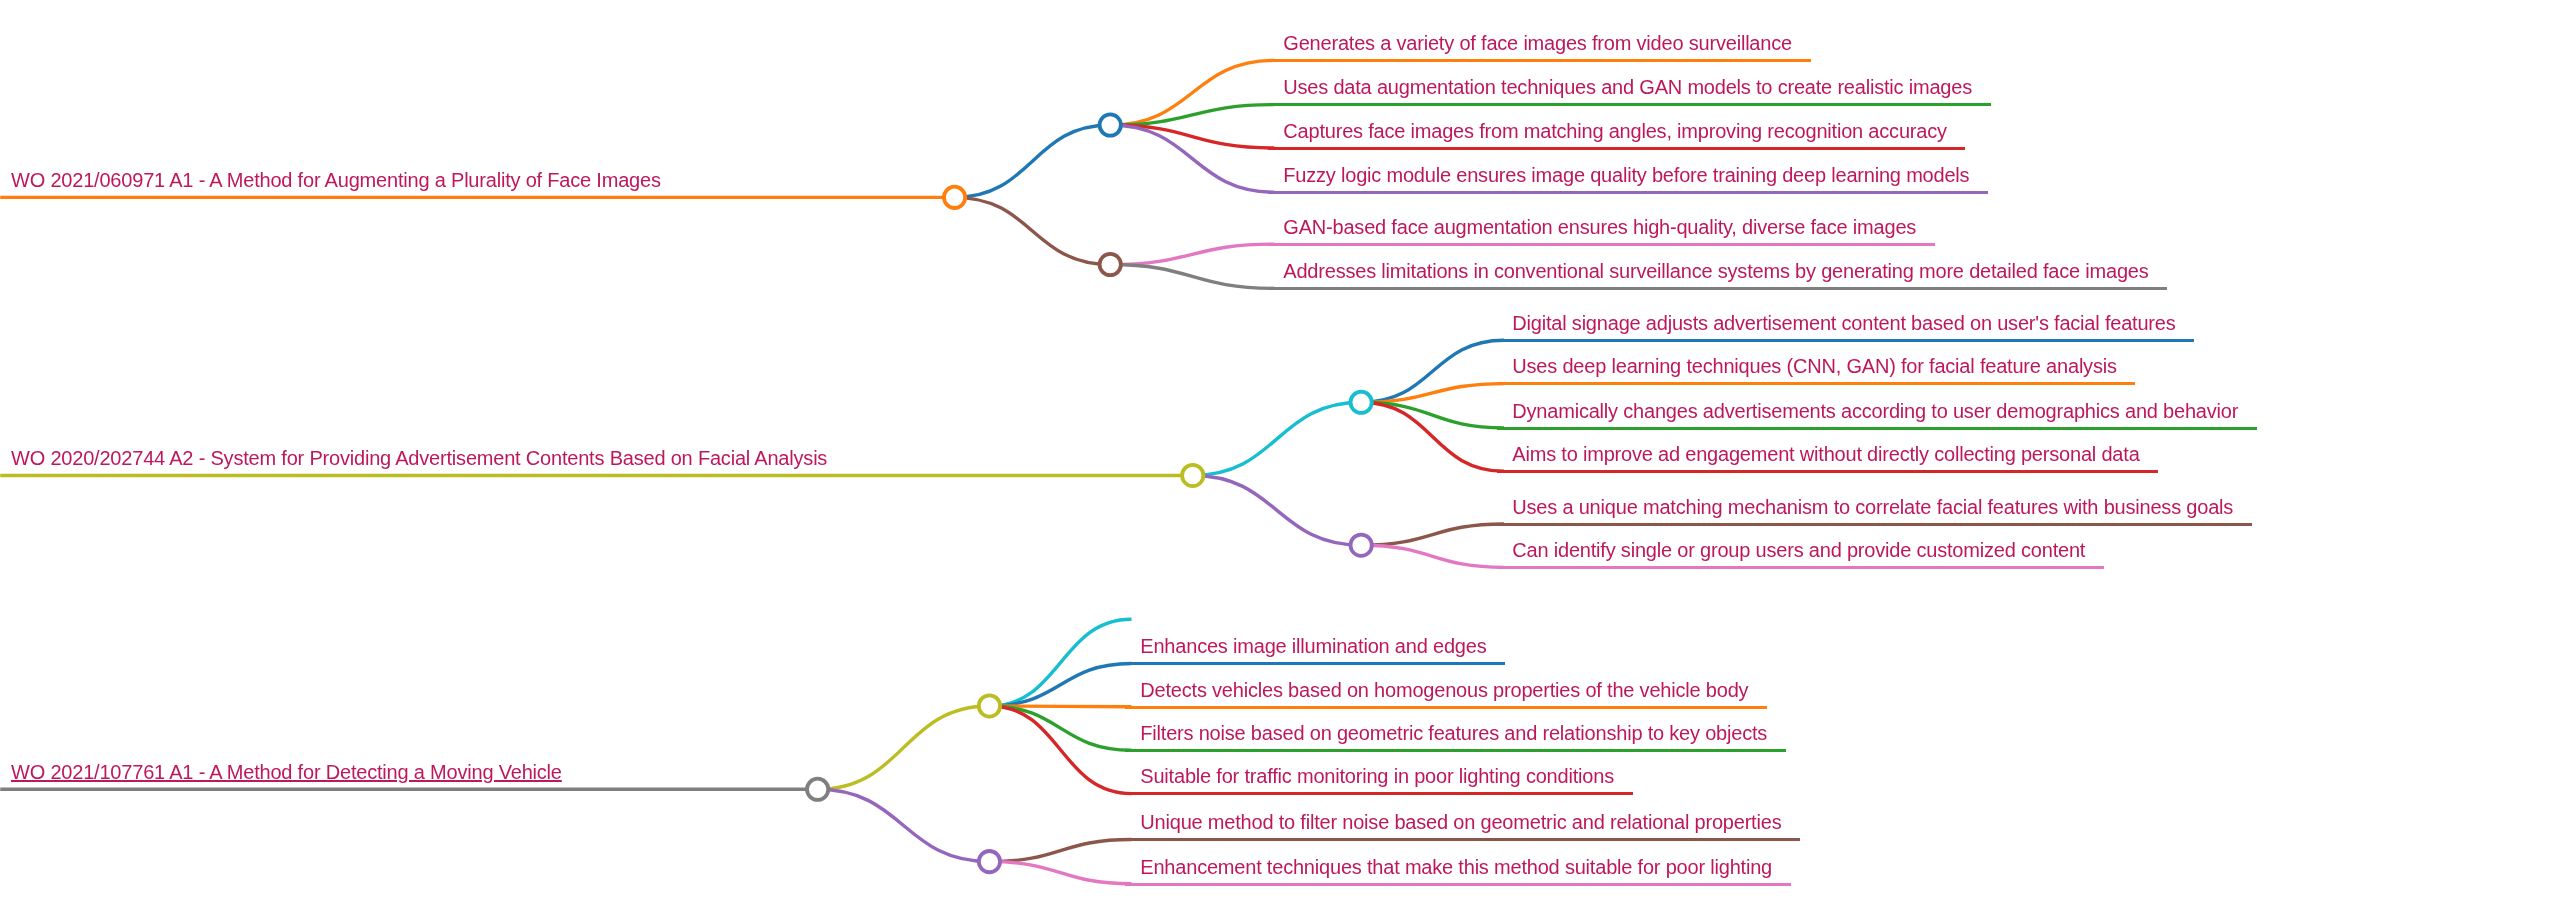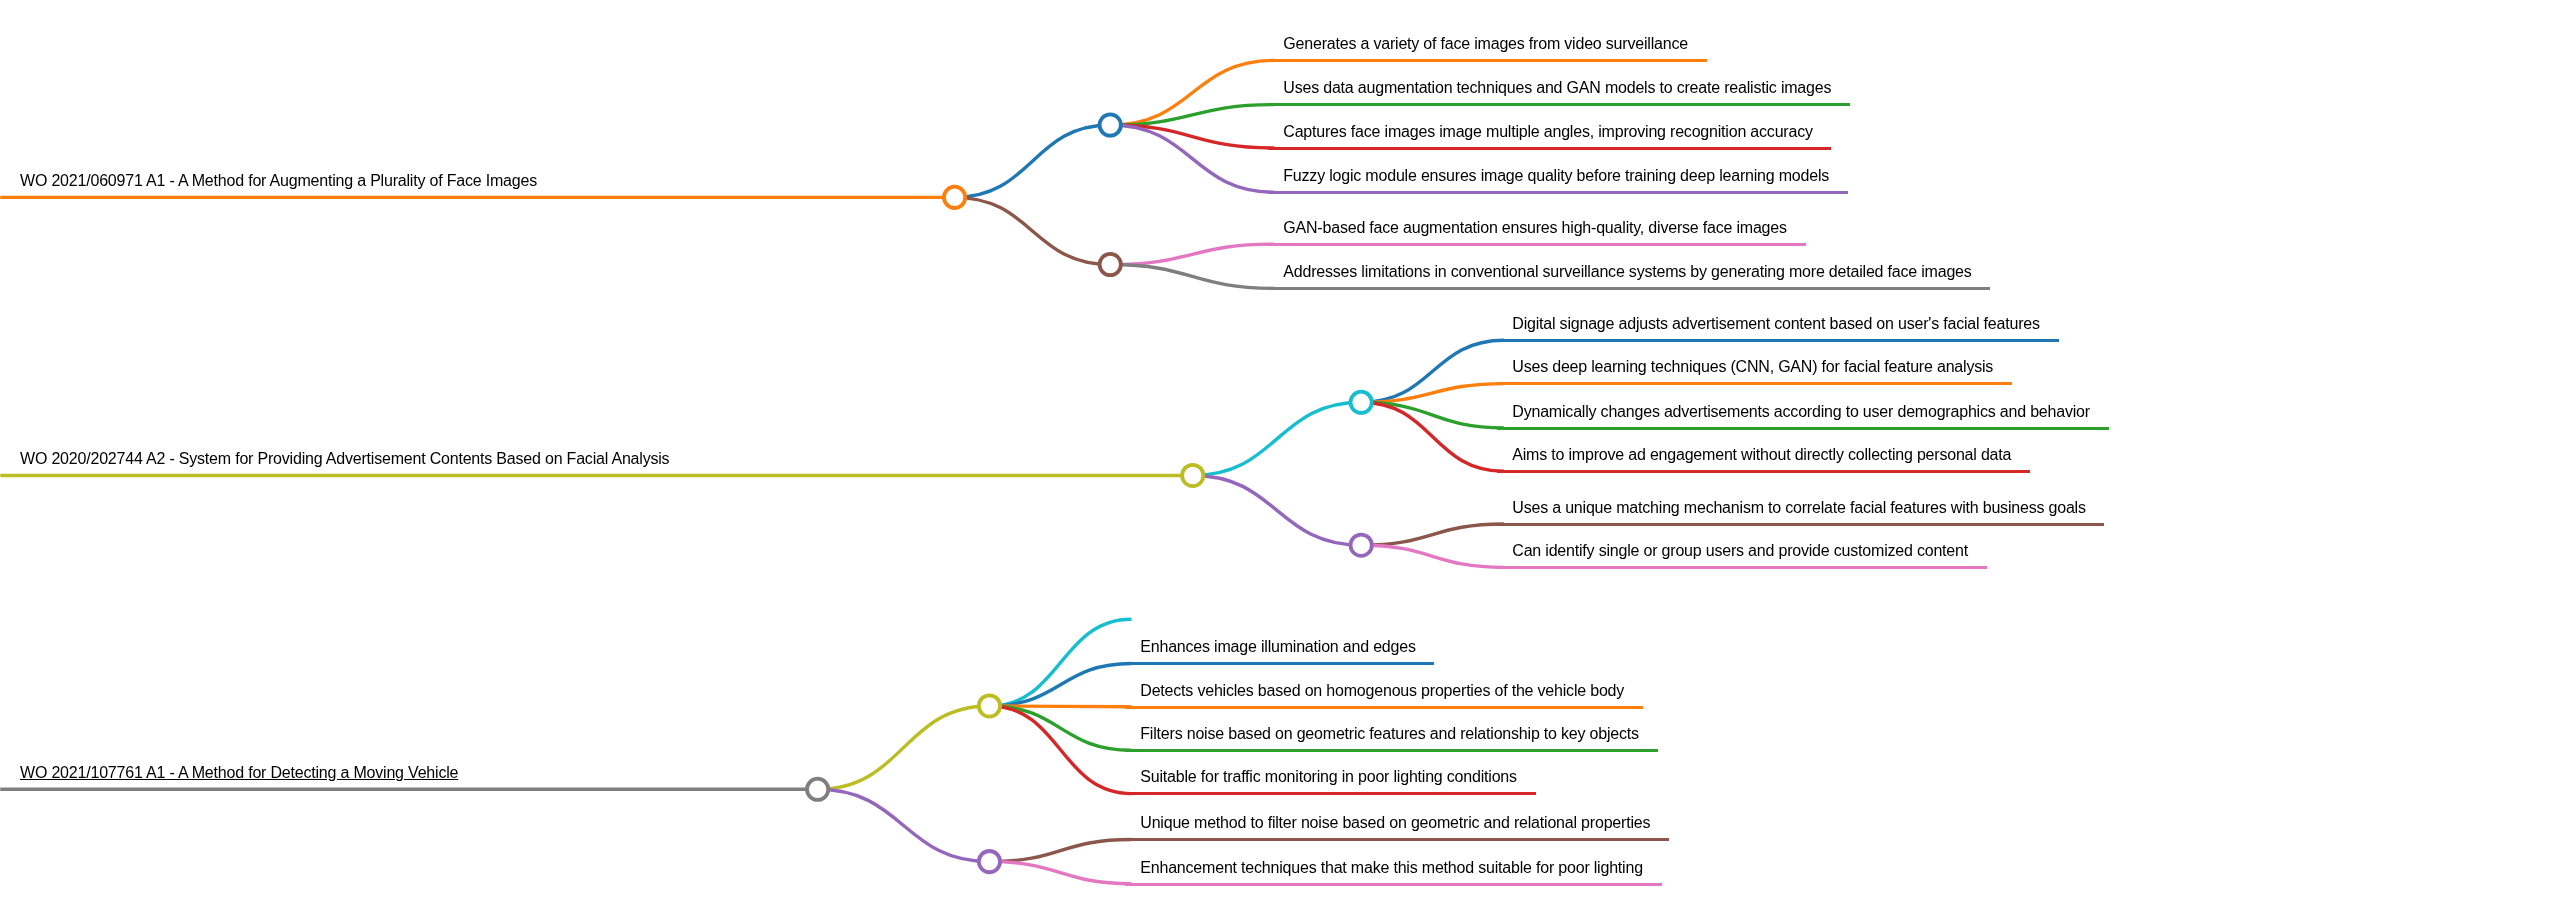--- a/index.html
+++ b/index.html
@@ -25,32 +25,32 @@
   #labels-layer {
     position: absolute;
     left: 0;
     top: 0;
     width: 100%;
     height: 100%;
   }
   .node-label {
     position: absolute;
     white-space: nowrap;
-    font-size: 16px;
+    font-size: 20px;
     line-height: 31px;
     height: 31px;
-    color: #000000;
+    color: #be185d;
     letter-spacing: -0.2px;
   }
   .leaf-label {
     padding: 0 18.7px 0 15.3px;
     border-bottom: 3.4px solid #000;
   }
   .root-label {
-    padding-left: 20px;
+    padding-left: 11px;
   }
 </style>
 </head>
 <body>
 
 <div class="canvas">
   <svg id="links-layer" width="2576" height="905" viewBox="0 0 3028 1064">
       <g>
         <line x1="0" y1="232" x2="1122" y2="232" stroke="#ff7f0e" stroke-width="4"></line>
         <path d="M 1122 232 C 1213.5 232, 1213.5 147, 1305 147" fill="none" stroke="#1f77b4" stroke-width="4"></path>
@@ -92,21 +92,21 @@
         <path d="M 1163 1013 C 1246.5 1013, 1246.5 1039, 1330 1039" fill="none" stroke="#e377c2" stroke-width="4"></path>
       </g>
       <circle cx="1163" cy="830" r="12.5" fill="#ffffff" stroke="#bcbd22" stroke-width="4.5"></circle>
       <circle cx="1163" cy="1013" r="12.5" fill="#ffffff" stroke="#9467bd" stroke-width="4.5"></circle>
       <circle cx="961" cy="928" r="12.5" fill="#ffffff" stroke="#7f7f7f" stroke-width="4.5"></circle>
     </svg>
   <div id="labels-layer">
       <div class="node-label root-label" style="left: 0px; top: 165px;">WO 2021/060971 A1 - A Method for Augmenting a Plurality of Face Images</div>
       <div class="node-label leaf-label" style="left: 1268px; top: 28px; border-bottom-color: rgb(255, 127, 14);">Generates a variety of face images from video surveillance</div>
       <div class="node-label leaf-label" style="left: 1268px; top: 72px; border-bottom-color: rgb(44, 160, 44);">Uses data augmentation techniques and GAN models to create realistic images</div>
-      <div class="node-label leaf-label" style="left: 1268px; top: 116px; border-bottom-color: rgb(214, 39, 40);">Captures face images image multiple angles, improving recognition accuracy</div>
+      <div class="node-label leaf-label" style="left: 1268px; top: 116px; border-bottom-color: rgb(214, 39, 40);">Captures face images from matching angles, improving recognition accuracy</div>
       <div class="node-label leaf-label" style="left: 1268px; top: 160px; border-bottom-color: rgb(148, 103, 189);">Fuzzy logic module ensures image quality before training deep learning models</div>
       <div class="node-label leaf-label" style="left: 1268px; top: 212px; border-bottom-color: rgb(227, 119, 194);">GAN-based face augmentation ensures high-quality, diverse face images</div>
       <div class="node-label leaf-label" style="left: 1268px; top: 256px; border-bottom-color: rgb(127, 127, 127);">Addresses limitations in conventional surveillance systems by generating more detailed face images</div>
       <div class="node-label root-label" style="left: 0px; top: 443px;">WO 2020/202744 A2 - System for Providing Advertisement Contents Based on Facial Analysis</div>
       <div class="node-label leaf-label" style="left: 1497px; top: 308px; border-bottom-color: rgb(31, 119, 180);">Digital signage adjusts advertisement content based on user's facial features</div>
       <div class="node-label leaf-label" style="left: 1497px; top: 351px; border-bottom-color: rgb(255, 127, 14);">Uses deep learning techniques (CNN, GAN) for facial feature analysis</div>
       <div class="node-label leaf-label" style="left: 1497px; top: 396px; border-bottom-color: rgb(44, 160, 44);">Dynamically changes advertisements according to user demographics and behavior</div>
       <div class="node-label leaf-label" style="left: 1497px; top: 439px; border-bottom-color: rgb(214, 39, 40);">Aims to improve ad engagement without directly collecting personal data</div>
       <div class="node-label leaf-label" style="left: 1497px; top: 492px; border-bottom-color: rgb(140, 86, 75);">Uses a unique matching mechanism to correlate facial features with business goals</div>
       <div class="node-label leaf-label" style="left: 1497px; top: 535px; border-bottom-color: rgb(227, 119, 194);">Can identify single or group users and provide customized content</div>

